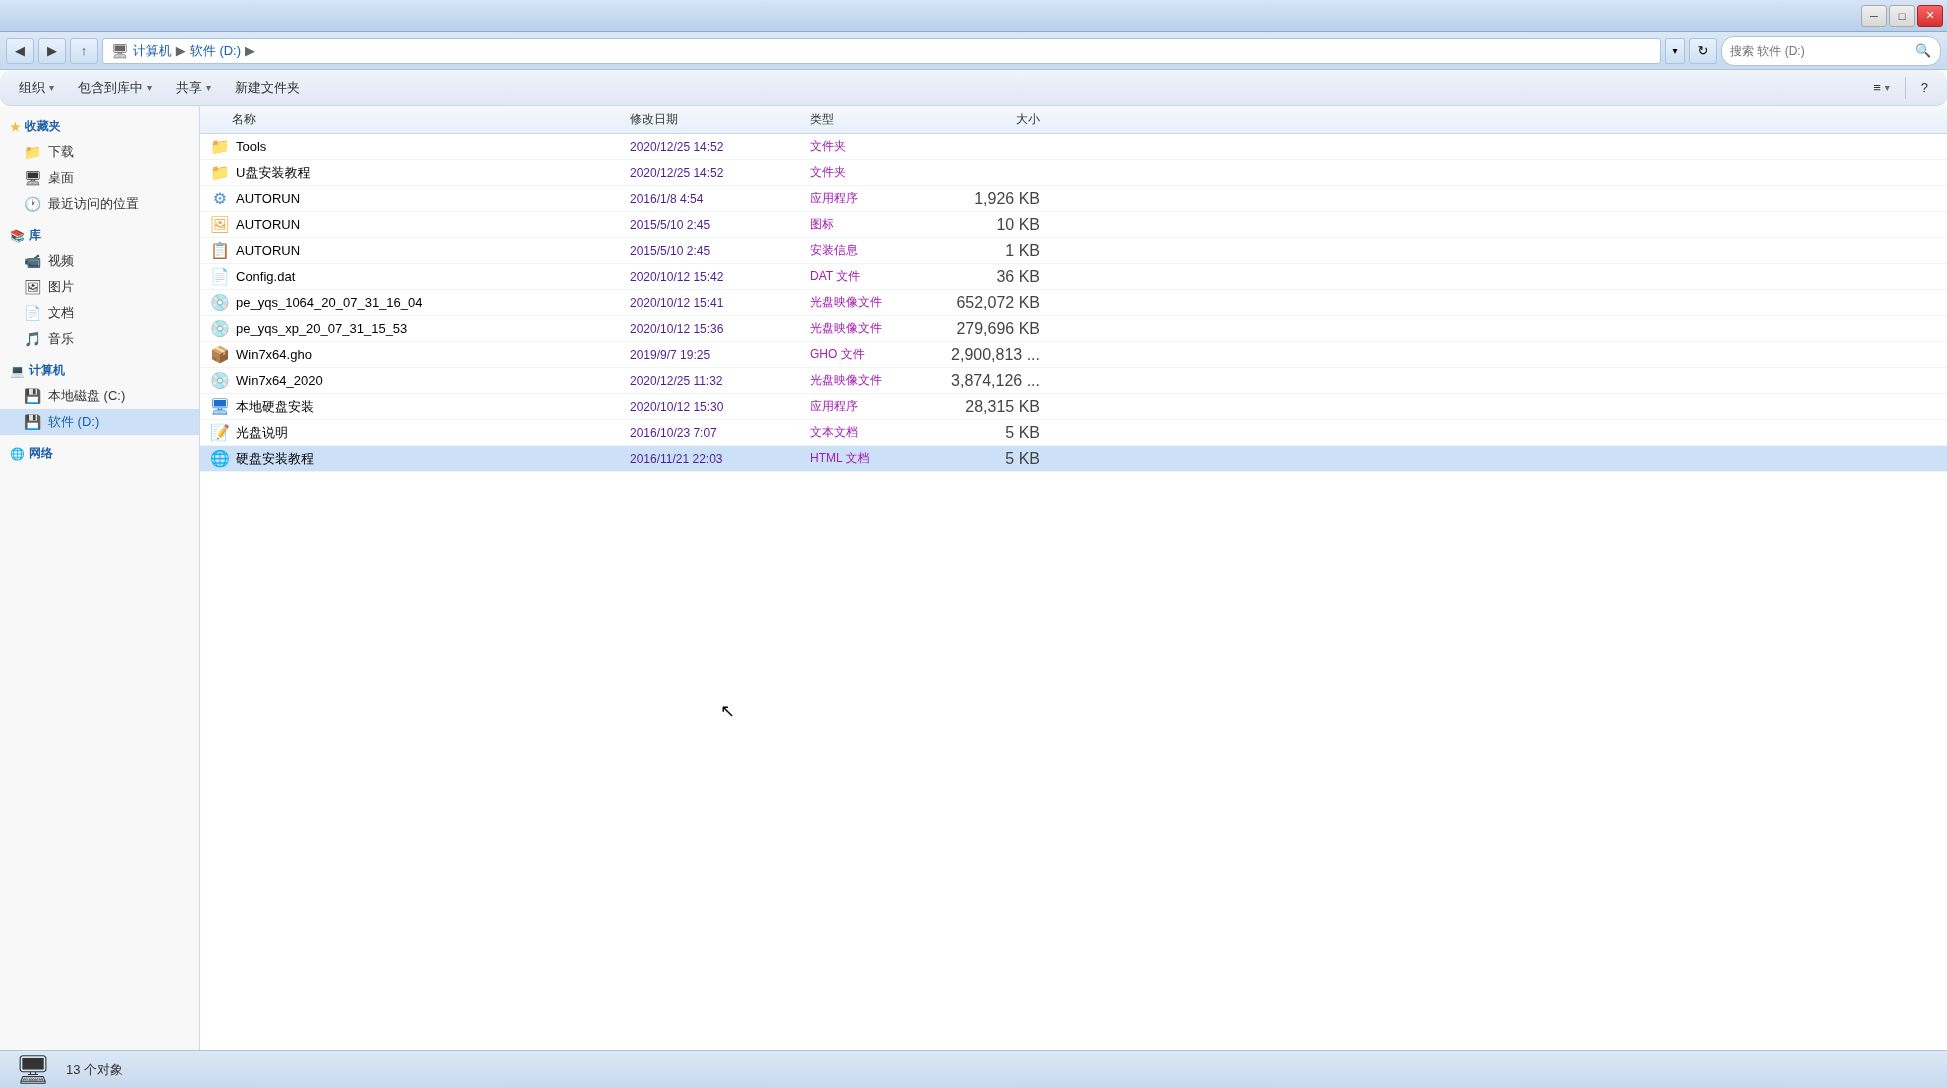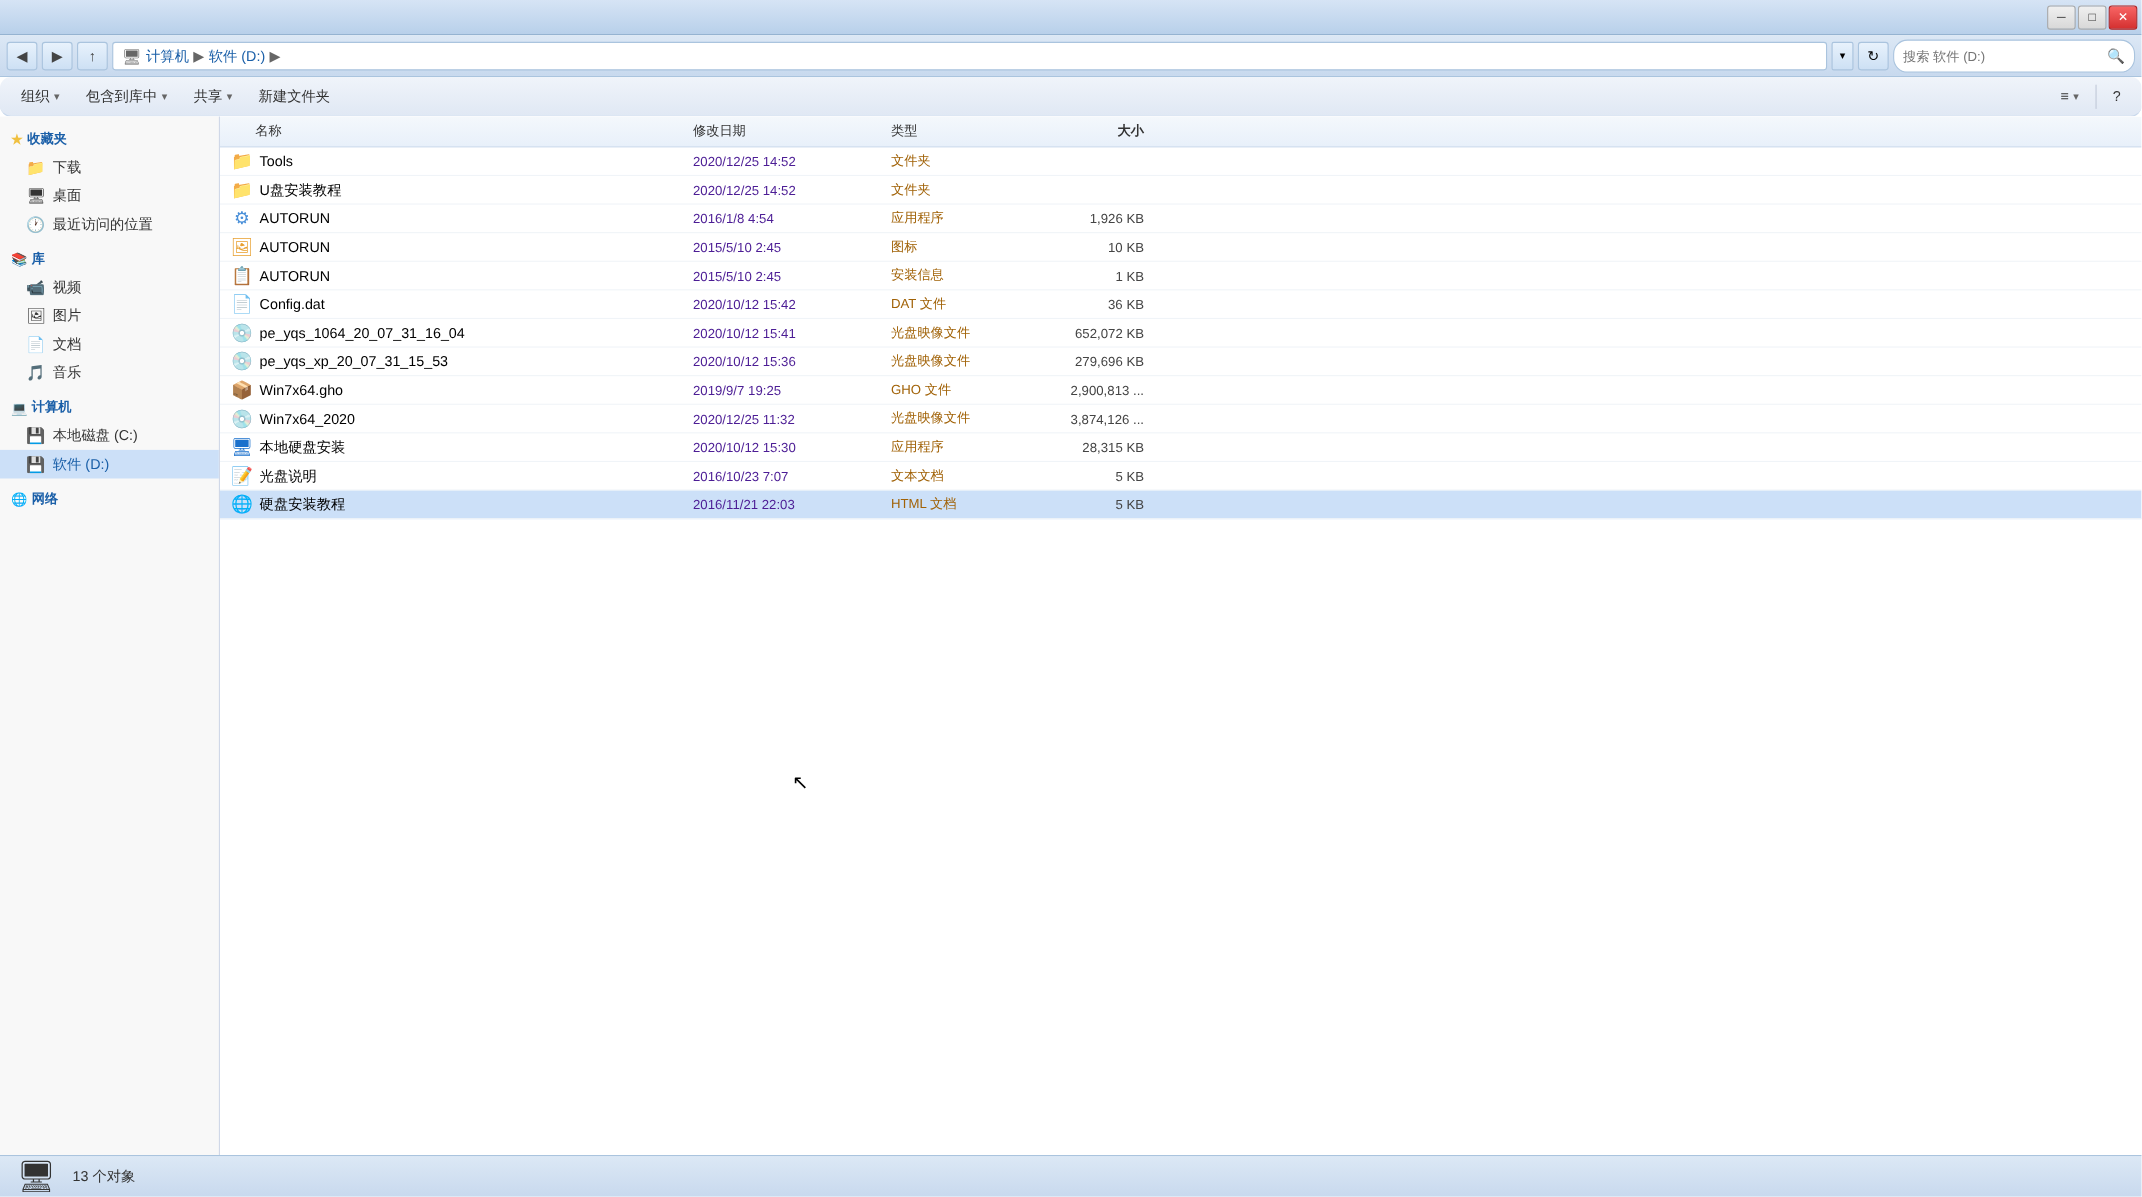--- a/index.html
+++ b/index.html
@@ -240,21 +240,20 @@
     }
     .col-type {
       flex: 0 0 130px;
       cursor: pointer;
     }
     .col-size {
       flex: 0 0 120px;
       text-align: right;
       padding-right: 20px;
       cursor: pointer;
-      font-weight: bold;
     }
 
     .file-row {
       display: flex;
       align-items: center;
       height: 26px;
       border-bottom: 1px solid #f0f4f8;
       cursor: pointer;
       font-size: 13px;
     }
@@ -270,29 +269,29 @@
       overflow: hidden;
       white-space: nowrap;
     }
     .file-row .cell-date {
       flex: 0 0 180px;
       color: #4c1d95;
       font-size: 12px;
     }
     .file-row .cell-type {
       flex: 0 0 130px;
-      color: #a16207;
+      color: #a21caf;
       font-size: 12px;
     }
     .file-row .cell-size {
       flex: 0 0 120px;
       text-align: right;
       padding-right: 20px;
       color: #444;
-      font-size: 12px;
+      font-size: 16px;
     }
 
     
     .file-icon {
       width: 20px;
       height: 20px;
       display: flex;
       align-items: center;
       justify-content: center;
       font-size: 16px;

